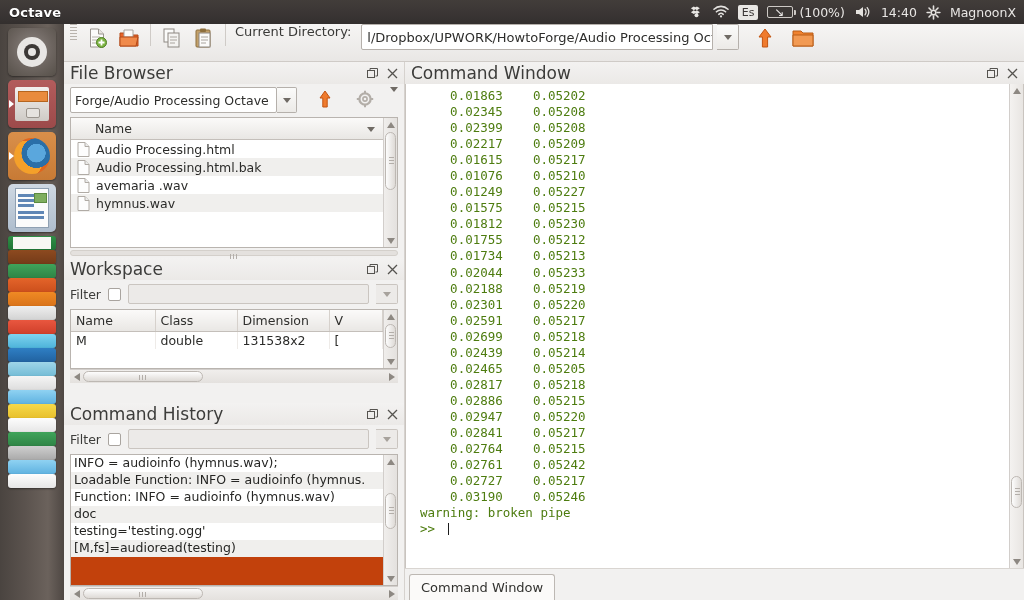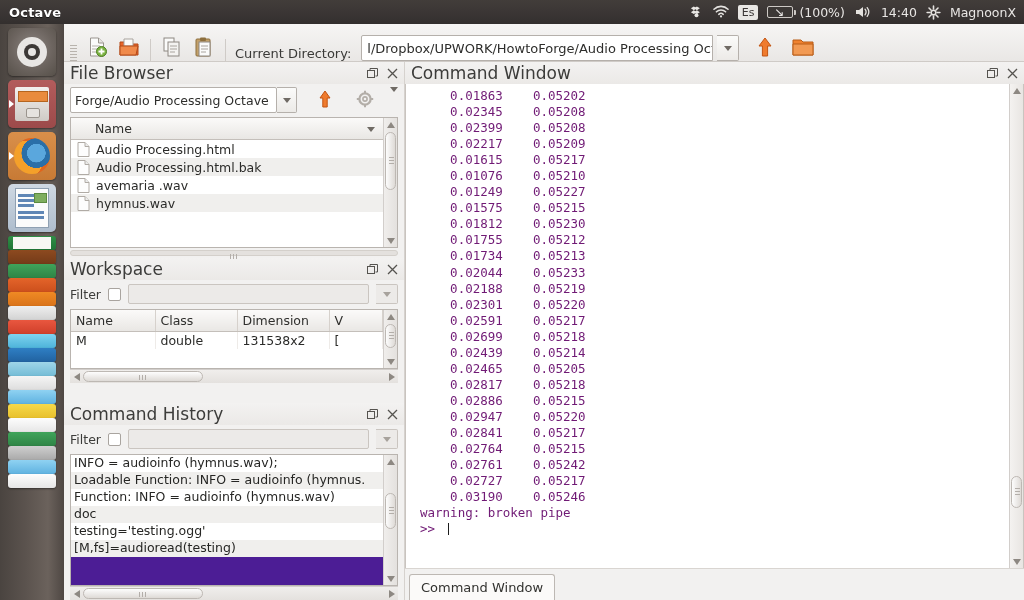--- a/index.html
+++ b/index.html
@@ -100,21 +100,21 @@
     position:absolute; left:1px; width:0;height:0;
     border-top:4px solid transparent;border-bottom:4px solid transparent;border-left:5px solid #ffffff;
   }
 
   
   .octave {
     position: absolute; left: 64px; top: 24px; width: 960px; height: 576px;
     background: #f2f1f0;
   }
   .toolbar {
-    height: 38px; display: flex; align-items: flex-end; gap: 4px; padding: 0 6px;
+    height: 38px; display: flex; align-items: flex-start; gap: 4px; padding: 0 6px;
     background: linear-gradient(to bottom,#f6f5f4,#e9e7e5);
     border-bottom: 1px solid #cfcbc7;
   }
   .grip { width: 7px; height: 16px; margin-right:2px;
     background: repeating-linear-gradient(to bottom,#b8b3ad 0 1px,transparent 1px 3px); }
   .tb-btn { width: 28px; height: 28px; display:flex;align-items:center;justify-content:center; cursor:pointer; }
   .tb-sep { width:1px; height: 22px; background:#cfcbc7; margin: 0 3px; }
   .dir-label { font-size: 13px; color: #3a3a38; margin: 0 6px 0 2px; white-space: nowrap; }
   .dir-input {
     flex: 1; height: 26px; background: #ffffff; border: 1px solid #b5b0ab;
@@ -196,30 +196,30 @@
   .ws-table th {
     background: linear-gradient(to bottom,#fbfaf9,#e9e7e4); border-bottom:1px solid #c4bfba;
     border-right:1px solid #d6d1cc; font-size:12.5px; font-weight:normal; color:#2f2f2d;
     text-align:left; padding: 3px 5px; height: 20px;
   }
   .ws-table td { font-size:12.5px; color:#2b2b29; padding: 1px 5px; height:17px;
     border-right:1px solid #eeebe8; white-space:nowrap; overflow:hidden; }
   .ws-table tr.r0 td { background:#ffffff; }
   .ws-table tr.r1 td { background:#f0efed; }
 
-  .hist-box { margin:0 6px; border:1px solid #b9b4af; background:#4c1d95; flex:1; display:flex; overflow:hidden; }
+  .hist-box { margin:0 6px; border:1px solid #b9b4af; background:#c2410c; flex:1; display:flex; overflow:hidden; }
   .hist-row { height:17px; font-size:12.5px; color:#262624; padding-left:3px; white-space:nowrap; overflow:hidden; }
   .hist-row:nth-child(odd){ background:#ffffff; }
   .hist-row:nth-child(even){ background:#f0efed; }
 
   
   .cmd-body { flex:1; background:#ffffff; display:flex; overflow:hidden; border:1px solid #c9c4bf; border-bottom:none; border-top:none;}
   .cmd-text {
     flex:1; font-family: "DejaVu Sans Mono", monospace; font-size: 12.5px;
-    color: #701a75; padding: 4px 0 0 14px; line-height: 16.05px; white-space: pre; overflow: hidden;
+    color: #4d7c0f; padding: 4px 0 0 14px; line-height: 16.05px; white-space: pre; overflow: hidden;
   }
   .cmd-caret { display:inline-block; width:1px; height:12px; background:#1c1c1c; vertical-align:-2px; margin-left:5px;}
   .tabbar { height: 32px; display:flex; align-items:flex-end; padding-left: 4px; gap:1px;
      background:#f2f1f0; border-top:1px solid #d9d5d1; }
   .tab {
     height: 26px; padding: 0 11px; display:flex; align-items:center; font-size:13px; color:#32322f;
     border:1px solid #bdb8b3; border-bottom:none; border-radius: 3px 3px 0 0;
   }
   .tab.active { background: #fbfaf9; }
   .tab.inactive { background: linear-gradient(to bottom,#f0eeec,#e2dfdb); color:#45453f; }

